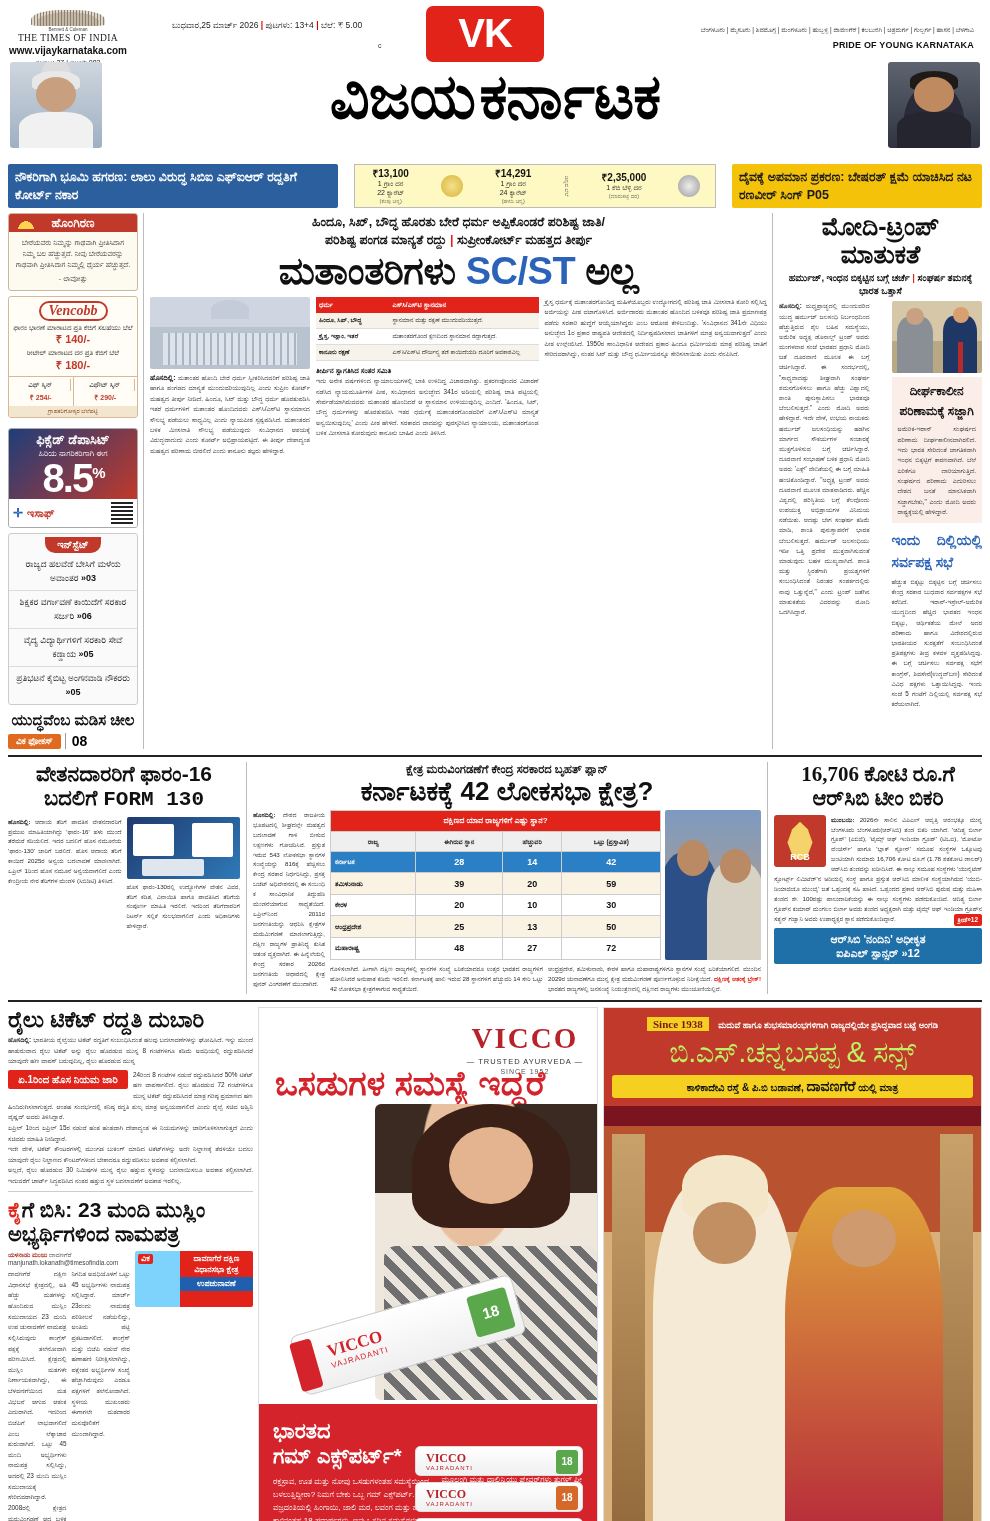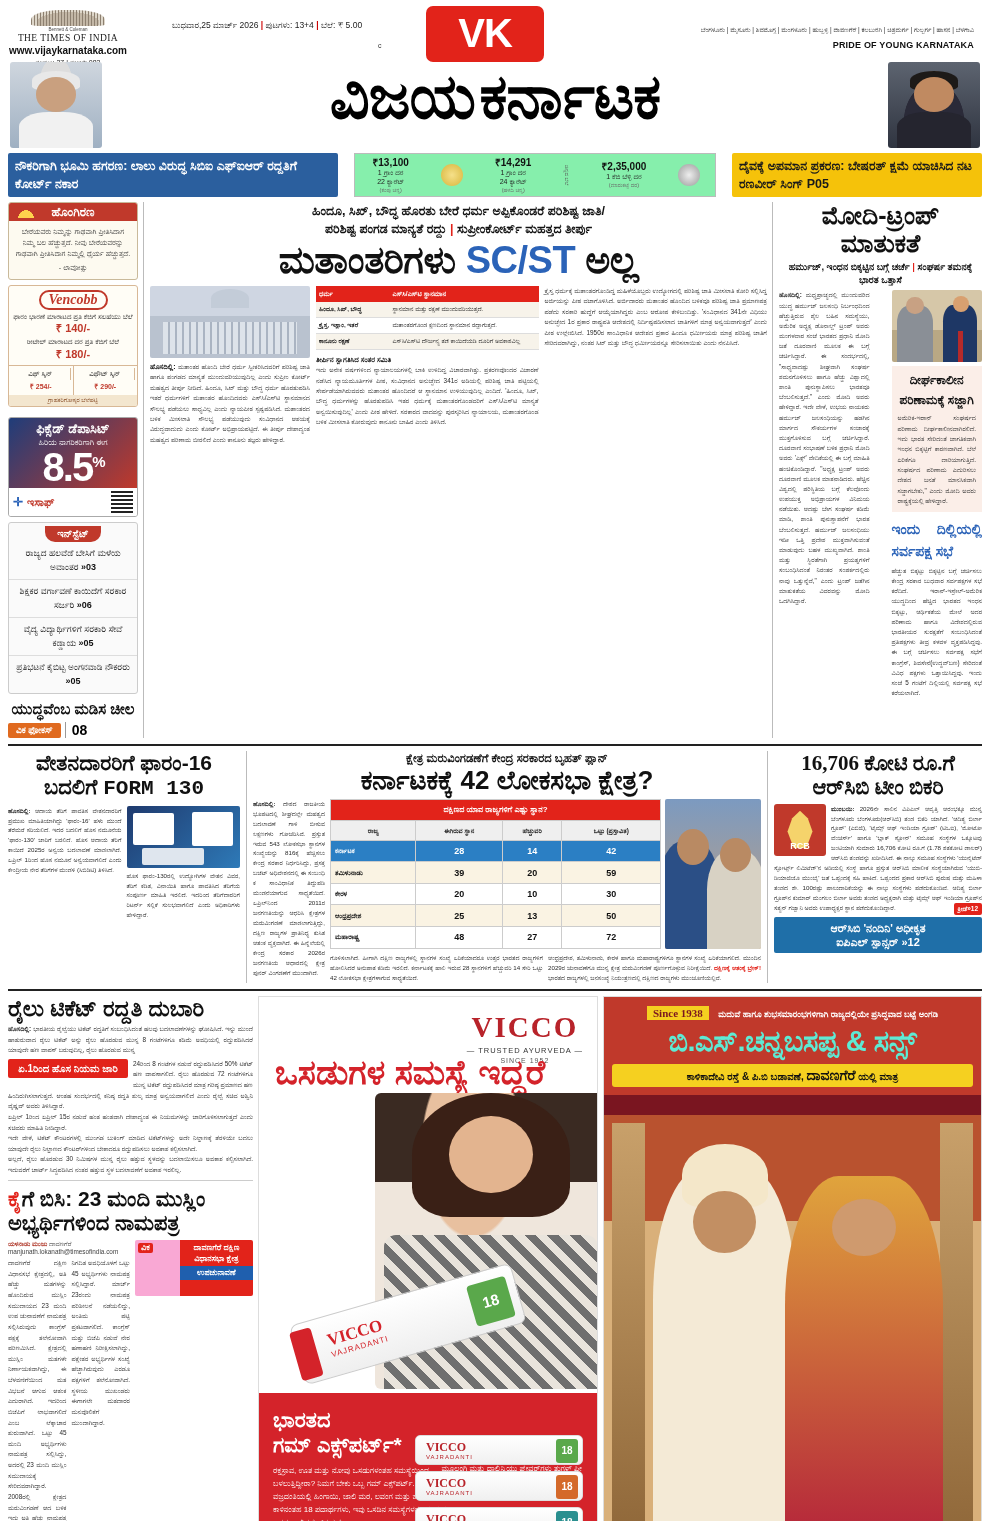--- a/index.html
+++ b/index.html
@@ -68,26 +68,26 @@
   .mug.left .body { background:#f1f1f1; }
   .mug.right .body { background:#25252f; }
 
   .title-row { text-align:center; padding-top:2px; }
   .title-ka {
     font-size:62px; font-weight:bold; letter-spacing:-1px; line-height:1.05;
     font-family:"Liberation Sans", sans-serif;
   }
 
   
-  .teaser-row { display:flex; gap:16px; height:44px; margin-top:3px; align-items:stretch; }
+  .teaser-row { display:flex; gap:16px; height:44px; margin-top:14px; align-items:stretch; }
   .teaser-blue {
     flex:0 0 330px; background:#2b5f9e; color:#fff; border-radius:2px;
     padding:4px 7px; font-size:12.5px; font-weight:bold; line-height:1.45;
   }
-  .gold-box { flex:1; display:flex; border:1px solid #bbb; background:#86efac; align-items:center; justify-content:space-around; position:relative; }
+  .gold-box { flex:1; display:flex; border:1px solid #bbb; background:#fef9c3; align-items:center; justify-content:space-around; position:relative; }
   .gold-item { text-align:center; font-size:7px; color:#222; line-height:1.25; padding:0 3px; }
   .gold-item .rate { font-size:10px; font-weight:bold; color:#111; }
   .gold-item .dim { color:#666; font-size:5.5px; }
   .gold-circ { width:22px; height:22px; border-radius:50%; background:radial-gradient(#f5e08a,#d8b53a); display:inline-block; vertical-align:middle; }
   .silver-circ { width:22px; height:22px; border-radius:50%; background:radial-gradient(#eee,#999); display:inline-block; vertical-align:middle; }
   .vside { writing-mode:vertical-rl; font-size:5.5px; color:#555; }
   .teaser-gold {
     flex:0 0 250px; background:#f5c20a; color:#1a1a1a; border-radius:2px;
     padding:4px 7px; font-size:12.5px; font-weight:bold; line-height:1.45;
   }
@@ -236,21 +236,21 @@
   .b3-b { flex:0 0 340px; }
   .b3-c { flex:1; }
   .rail-head { font-size:22px; font-weight:bold; line-height:1.15; color:#111; margin-bottom:3px; }
   .b3text { font-size:6.4px; line-height:1.66; text-align:justify; color:#2a2a2a; }
   .redchip { background:#e2231a; color:#fff; font-size:10px; font-weight:bold; padding:3px 6px; border-radius:2px; float:left; margin:2px 6px 3px 0; line-height:1.35; text-align:center; }
   .hd-muslim { font-size:21px; font-weight:bold; line-height:1.18; color:#111; margin:6px 0 4px; }
   .hd-muslim .r { color:#e2231a; }
   .byline { font-size:6.4px; color:#b0392b; font-weight:bold; }
   .byline .mail { color:#444; font-weight:normal; }
   .dav-ad { width:118px; height:56px; display:flex; border-radius:2px; overflow:hidden; float:right; margin:0 0 3px 5px; }
-  .dav-ad .l { flex:0 0 38%; background:#f9a8d4; position:relative; }
+  .dav-ad .l { flex:0 0 38%; background:#7dd3fc; position:relative; }
   .dav-ad .l .vk { position:absolute; left:3px; top:3px; background:#e2231a; color:#fff; font-size:8px; font-weight:bold; padding:0 3px; border-radius:2px;}
   .dav-ad .r2 { flex:1; background:#e2231a; color:#fff; font-size:8px; font-weight:bold; text-align:center; padding:3px 2px; line-height:1.3; }
   .dav-ad .r2 .b { display:block; background:#1f5fae; margin:2px -2px -3px; padding:2px 0; }
 
   
   .vicco { background:#fff; border:1px solid #ddd; position:relative; height:622px; overflow:hidden; }
   .vicco-top { position:relative; height:392px; background:#fff; }
   .vicco-logo { position:absolute; right:14px; top:14px; text-align:center; }
   .vicco-logo .w { font-family:"Liberation Serif",serif; font-size:29px; font-weight:bold; color:#b8232a; letter-spacing:2px; }
   .vicco-logo .t { font-size:7.5px; letter-spacing:1px; color:#333; margin-top:2px; }
@@ -277,21 +277,21 @@
   .vicco-pack { height:30px; margin-bottom:6px; background:linear-gradient(#fff,#f0f0f0); border-radius:5px; position:relative; border:1px solid #ddd; }
   .vicco-pack .nm { position:absolute; left:10px; top:4px; color:#b8232a; font-family:"Liberation Serif",serif; font-weight:bold; font-size:12px; }
   .vicco-pack .nm2 { position:absolute; left:10px; top:18px; color:#b8232a; font-size:6px; letter-spacing:1px; }
   .vicco-pack .bd { position:absolute; right:4px; top:3px; width:22px; height:24px; border-radius:3px; color:#fff; font-size:10px; font-weight:bold; text-align:center; line-height:24px; }
 
   
   .wed { border:1px solid #ddd; height:622px; position:relative; overflow:hidden; background:#7a1520; }
   .wed-top { background:#c0392b; padding:6px 8px 8px; text-align:center; }
   .wed-since { display:inline-block; background:#f5d020; color:#7a1520; font-family:"Liberation Serif",serif; font-weight:bold; font-size:11px; padding:1px 6px; margin-right:5px; }
   .wed-tag { font-size:8.5px; color:#fff; font-weight:bold; }
-  .wed-name { font-size:29px; font-weight:bold; color:#5eead4; line-height:1.15; margin-top:4px; letter-spacing:-.5px; }
+  .wed-name { font-size:29px; font-weight:normal; color:#bef264; line-height:1.15; margin-top:4px; letter-spacing:-.5px; }
   .wed-addr { background:#f5d020; color:#111; font-size:10px; font-weight:bold; padding:3px 6px; margin-top:6px; border-radius:3px; }
   .wed-addr .big { font-size:14px; }
   .wed-photo { position:absolute; left:0; right:0; top:118px; bottom:60px;
      background:linear-gradient(#b9522f 0 24%, #d9b07a 24% 100%); }
   .wed-photo .groom { position:absolute; left:13%; bottom:0; width:38%; height:88%; background:#f4ead6; border-radius:34% 34% 0 0; }
   .wed-photo .groom .t { position:absolute; left:20%; top:-6%; width:60%; height:16%; background:#f4e7c9; border-radius:50% 50% 20% 20%; }
   .wed-photo .groom .fc { position:absolute; left:28%; top:6%; width:44%; height:16%; background:#c28f63; border-radius:50%; }
   .wed-photo .bride { position:absolute; right:10%; bottom:0; width:42%; height:86%; background:linear-gradient(#e0a43c,#b31f3a); border-radius:34% 34% 0 0; }
   .wed-photo .bride .fc { position:absolute; left:30%; top:6%; width:40%; height:15%; background:#cf9a6e; border-radius:50%; }
   .wed-photo .pillar { position:absolute; left:2%; top:2%; width:9%; height:96%; background:linear-gradient(#c8a06a,#8e6638); }

